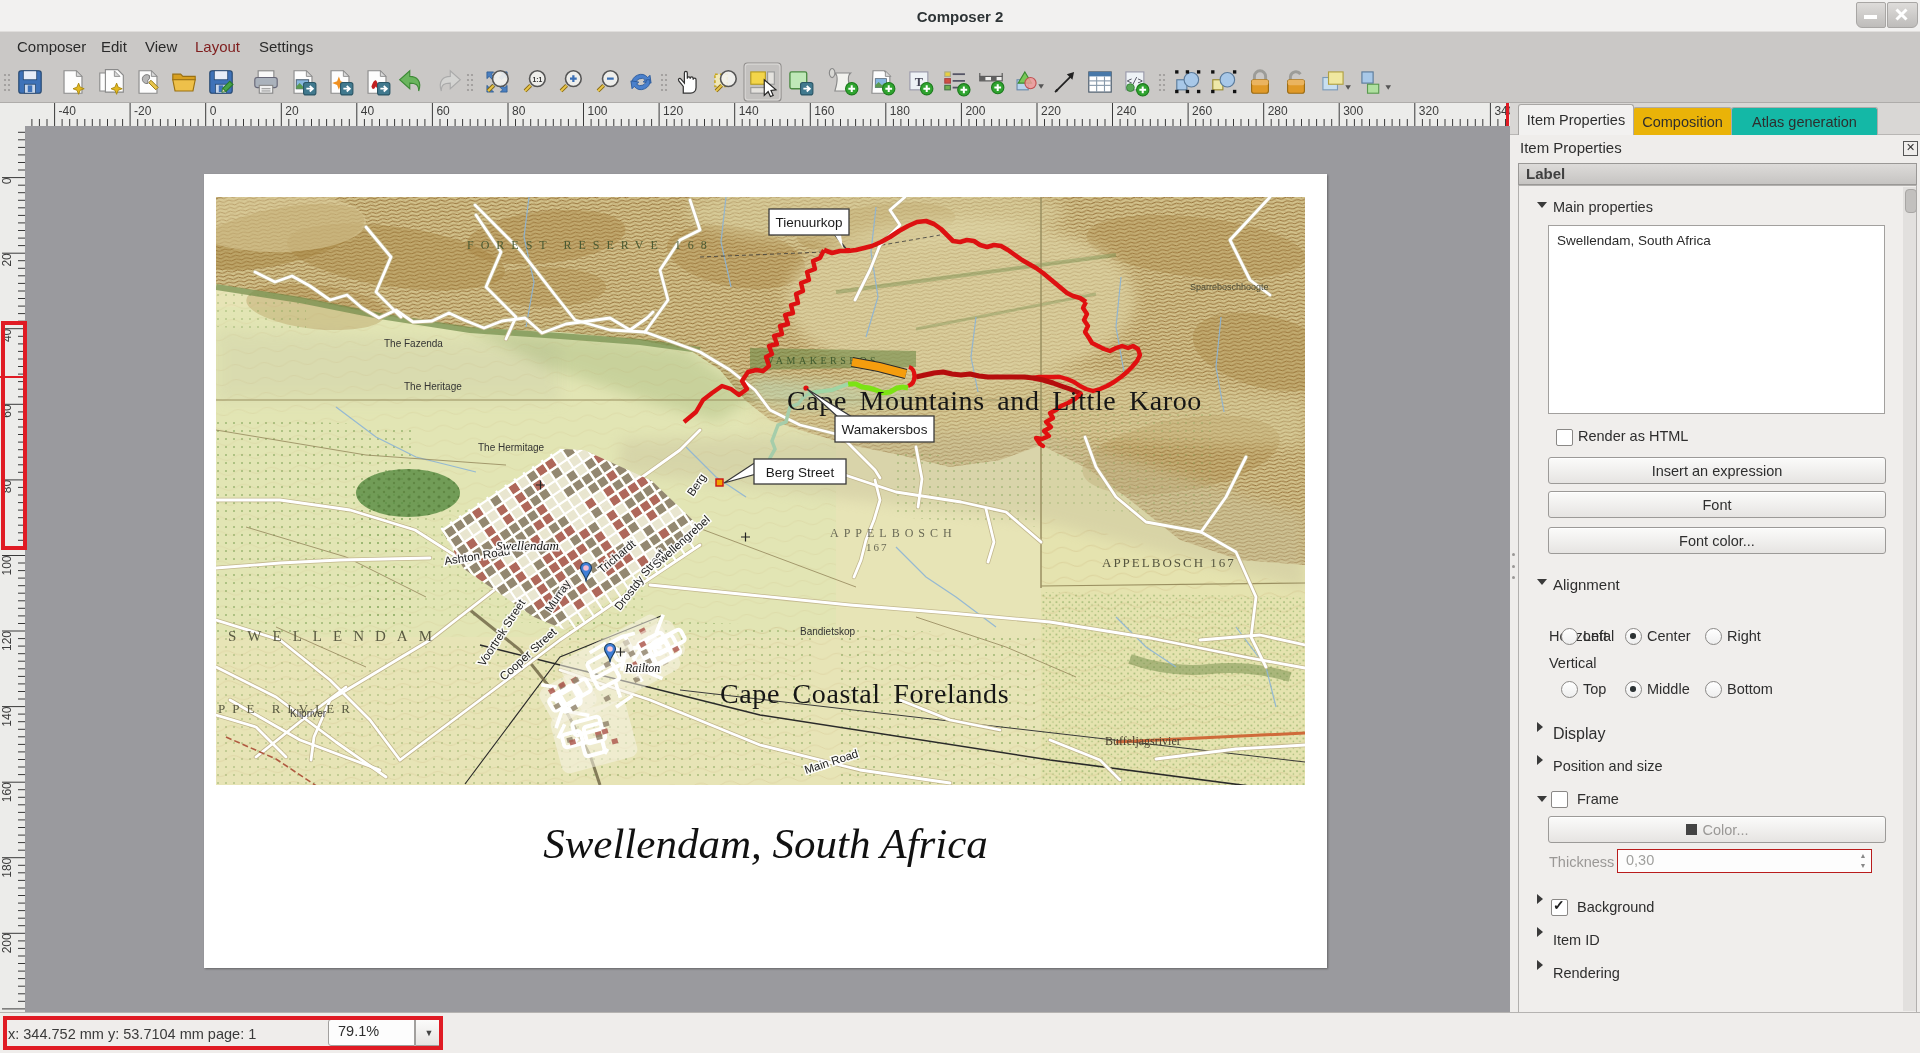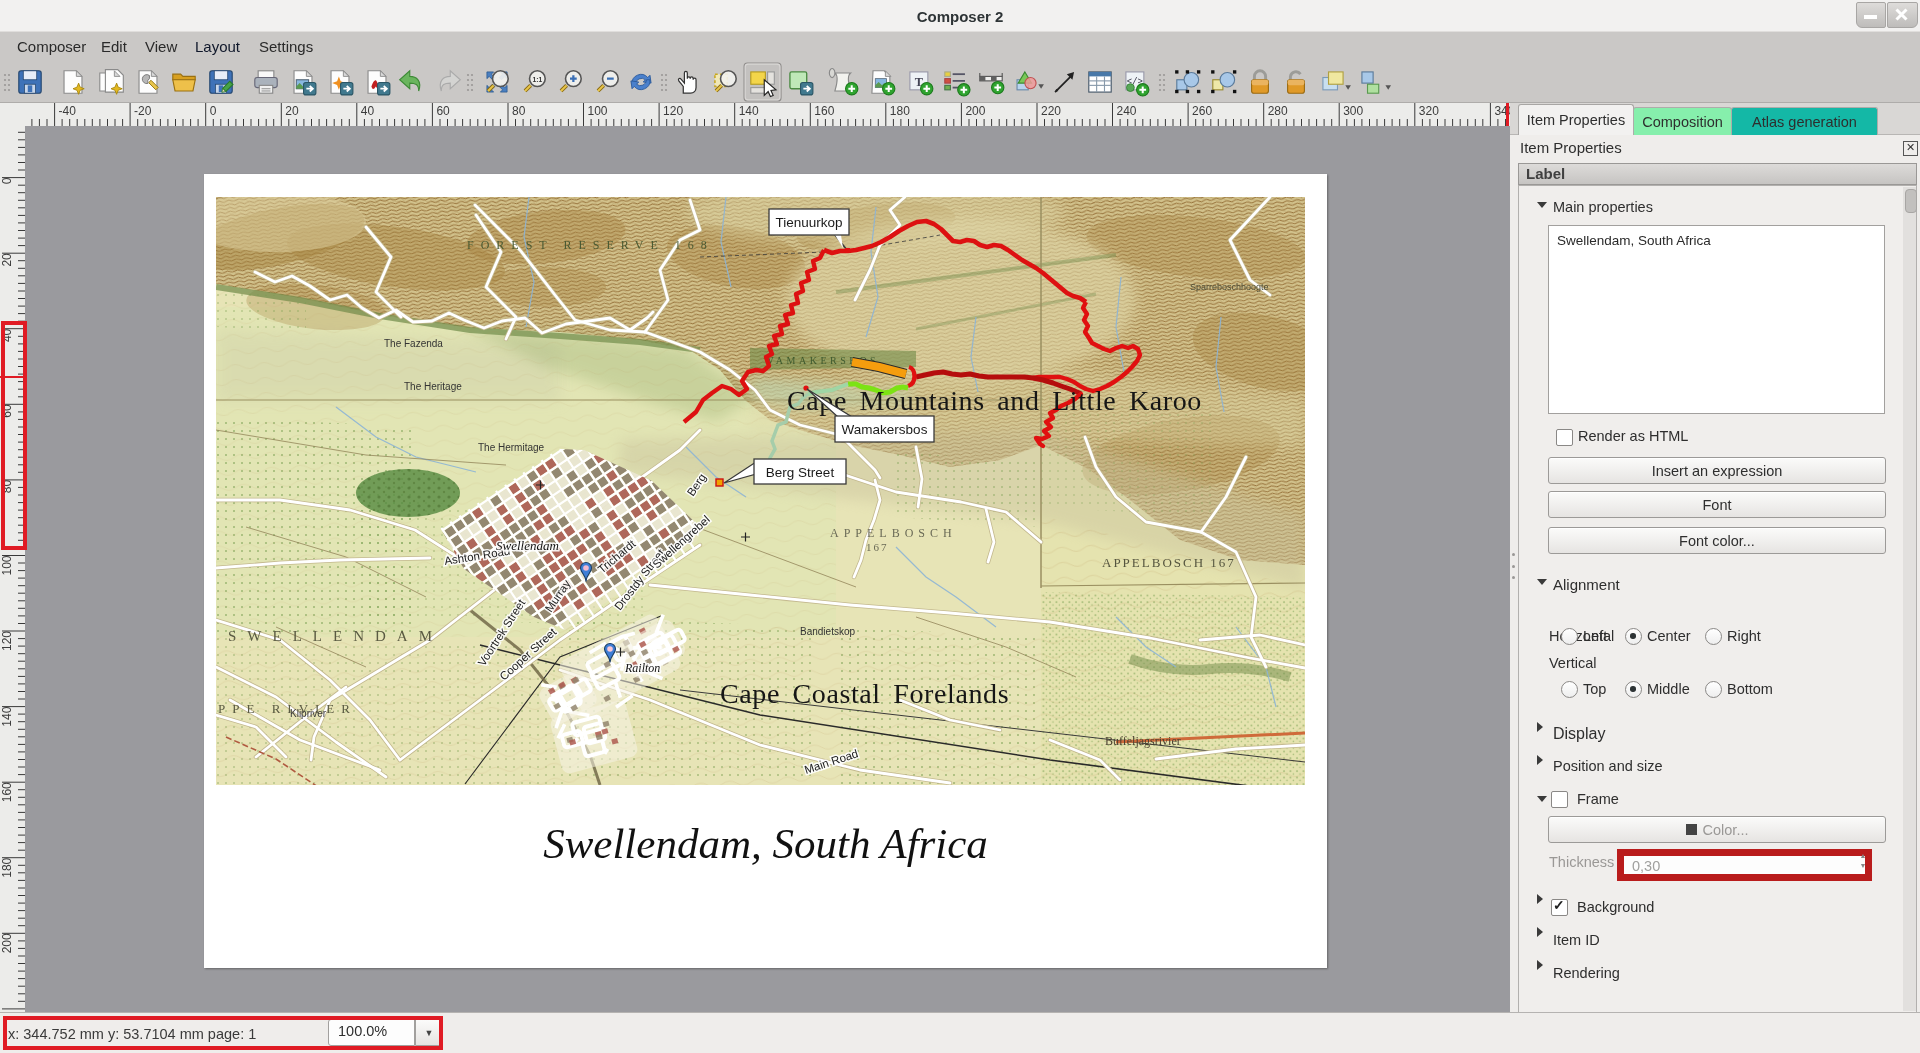--- a/index.html
+++ b/index.html
@@ -10,21 +10,21 @@
 <div style="position:absolute;left:1887px;top:2px;width:31px;height:26px;background:linear-gradient(#dedcda,#bebcba);border:1px solid #a8a6a4;border-radius:2px 2px 6px 2px;box-sizing:border-box"></div>
 <div style="position:absolute;left:1864px;top:15px;width:13px;height:3.5px;background:#ffffff"></div>
 <svg style="position:absolute;left:1894px;top:7px" width="15" height="15">
     <path d="M2.5,2.5 L12.5,12.5 M12.5,2.5 L2.5,12.5" stroke="#ffffff" stroke-width="3"></path>
   </svg>
 
 <div style="position:absolute;left:0;top:31px;width:1920px;height:31px;background:#cac8c6;border-top:1px solid #e0dedc;box-sizing:border-box"></div>
 <div style="position:absolute;left:17px;top:38px;font-size:15px;color:#2a2a2a">Composer</div>
 <div style="position:absolute;left:101px;top:38px;font-size:15px;color:#2a2a2a">Edit</div>
 <div style="position:absolute;left:145px;top:38px;font-size:15px;color:#2a2a2a">View</div>
-<div style="position:absolute;left:195px;top:38px;font-size:15px;color:#0f172a">Layout</div>
+<div style="position:absolute;left:195px;top:38px;font-size:15px;color:#7f1d1d">Layout</div>
 <div style="position:absolute;left:259px;top:38px;font-size:15px;color:#2a2a2a">Settings</div>
 
 <div style="position:absolute;left:0;top:62px;width:1920px;height:41px;background:#cac8c6;border-bottom:1px solid #aeacaa;box-sizing:border-box"></div>
 <svg width="1920" height="42" style="position:absolute;left:0;top:61px" viewBox="0 61 1920 42">
     <circle cx="5" cy="75" r="1.1" fill="#9a9896"></circle>
     <circle cx="9" cy="75" r="1.1" fill="#9a9896"></circle>
     <circle cx="5" cy="80" r="1.1" fill="#9a9896"></circle>
     <circle cx="9" cy="80" r="1.1" fill="#9a9896"></circle>
     <circle cx="5" cy="85" r="1.1" fill="#9a9896"></circle>
     <circle cx="9" cy="85" r="1.1" fill="#9a9896"></circle>
@@ -1335,21 +1335,21 @@
     <text x="668.5" y="237.0" font-size="13.5" text-anchor="middle" fill="#1a1a1a" font-family="Liberation Sans,sans-serif">Wamakersbos</text>
 <path d="M540,265 L508,286 L540,277 Z" fill="#fff" stroke="#3a3a3a" stroke-width="1.2"></path>
     <rect x="538" y="262" width="92" height="25" fill="#fff" stroke="#3a3a3a" stroke-width="1.3"></rect>
     <text x="584.0" y="279.5" font-size="13.5" text-anchor="middle" fill="#1a1a1a" font-family="Liberation Sans,sans-serif">Berg Street</text>
   </svg>
 <div style="position:absolute;left:204px;top:819px;width:1123px;text-align:center;font-family:'Liberation Serif',serif;font-style:italic;font-size:43px;color:#111">Swellendam, South Africa</div>
 
 <div style="position:absolute;left:1510px;top:103px;width:410px;height:909px;background:#efedeb"></div>
 <div style="position:absolute;left:1510px;top:103px;width:410px;height:31px;background:#d9d7d5;border-bottom:1px solid #b8b6b4"></div>
 <div style="position:absolute;left:1518px;top:104px;width:114px;height:30px;background:#f2f1f0;border:1px solid #a8a6a4;border-bottom:none;border-radius:3px 3px 0 0;display:flex;align-items:center;justify-content:center;font-size:14.5px;color:#2e2e2e">Item Properties</div>
-<div style="position:absolute;left:1633px;top:107px;width:97px;height:27px;background:#86efac;border:1px solid #aeacaa;border-bottom:none;border-radius:3px 3px 0 0;display:flex;align-items:center;justify-content:center;font-size:14.5px;color:#2e2e2e">Composition</div>
+<div style="position:absolute;left:1633px;top:107px;width:97px;height:27px;background:#eab308;border:1px solid #aeacaa;border-bottom:none;border-radius:3px 3px 0 0;display:flex;align-items:center;justify-content:center;font-size:14.5px;color:#2e2e2e">Composition</div>
 <div style="position:absolute;left:1731px;top:107px;width:145px;height:27px;background:#14b8a6;border:1px solid #aeacaa;border-bottom:none;border-radius:3px 3px 0 0;display:flex;align-items:center;justify-content:center;font-size:14.5px;color:#2e2e2e">Atlas generation</div>
 <div style="position:absolute;left:1520px;top:139px;font-size:15px;color:#2e2e2e;font-weight:normal;font-style:normal;white-space:nowrap">Item Properties</div>
 <div style="position:absolute;left:1903px;top:141px;width:13px;height:13px;border:1px solid #555;color:#333;font-size:11px;line-height:11px;text-align:center">✕</div>
 <div style="position:absolute;left:1518px;top:163px;width:399px;height:22px;background:linear-gradient(#dddbd9,#c6c4c2);border:1px solid #9a9896;box-sizing:border-box"></div>
 <div style="position:absolute;left:1526px;top:165px;font-size:15px;color:#404040;font-weight:bold;font-style:normal;white-space:nowrap">Label</div>
 <div style="position:absolute;left:1518px;top:185px;width:399px;height:828px;background:#f0eeec;border:1px solid #b2b0ae;box-sizing:border-box"></div>
 <div style="position:absolute;left:1903px;top:187px;width:13px;height:824px;background:#e2e0de"></div>
 <div style="position:absolute;left:1904.5px;top:189px;width:10px;height:22px;background:#c2c0be;border:1px solid #a8a6a4;border-radius:4px"></div>
 <span style="position:absolute;left:1537px;top:202px;width:0;height:0;border-top:6px solid #3a3a3a;border-left:5px solid transparent;border-right:5px solid transparent"></span>
 <div style="position:absolute;left:1553px;top:199px;font-size:14.5px;color:#2e2e2e;font-weight:normal;font-style:normal;white-space:nowrap">Main properties</div>
@@ -1381,38 +1381,38 @@
 <div style="position:absolute;left:1727px;top:681px;font-size:14.5px;color:#2e2e2e;font-weight:normal;font-style:normal;white-space:nowrap">Bottom</div>
 <span style="position:absolute;left:1537px;top:722px;width:0;height:0;border-left:6px solid #3a3a3a;border-top:5px solid transparent;border-bottom:5px solid transparent"></span>
 <div style="position:absolute;left:1553px;top:725px;font-size:16px;color:#2e2e2e;font-weight:normal;font-style:normal;white-space:nowrap">Display</div>
 <span style="position:absolute;left:1537px;top:755px;width:0;height:0;border-left:6px solid #3a3a3a;border-top:5px solid transparent;border-bottom:5px solid transparent"></span>
 <div style="position:absolute;left:1553px;top:758px;font-size:14.5px;color:#2e2e2e;font-weight:normal;font-style:normal;white-space:nowrap">Position and size</div>
 <span style="position:absolute;left:1537px;top:796px;width:0;height:0;border-top:6px solid #3a3a3a;border-left:5px solid transparent;border-right:5px solid transparent"></span>
 <div style="position:absolute;left:1551px;top:791px;width:15px;height:15px;border:1px solid #8a8886;border-radius:2px;background:#fff"></div>
 <div style="position:absolute;left:1577px;top:791px;font-size:14.5px;color:#2e2e2e;font-weight:normal;font-style:normal;white-space:nowrap">Frame</div>
 <div style="position:absolute;left:1548px;top:816px;width:336px;height:25px;border:1px solid #9c9a98;border-radius:3px;background:linear-gradient(#fbfbfa,#e6e4e2);box-shadow:inset 0 1px 0 #fff;display:flex;align-items:center;justify-content:center;font-size:14.5px;color:#9a9896"><span style="display:inline-block;width:11px;height:11px;background:#444;margin-right:6px;vertical-align:-1px"></span>Color...</div>
 <div style="position:absolute;left:1549px;top:854px;font-size:14.5px;color:#9a9896;font-weight:normal;font-style:normal;white-space:nowrap">Thickness</div>
-<div style="position:absolute;left:1617px;top:849px;width:255px;height:32px;background:#fdfdfd;border:7px solid #b91c1c;box-sizing:border-box;font-size:14.5px;color:#a0a09e;padding:2px 0 0 8px">0,30</div>
+<div style="position:absolute;left:1617px;top:849px;width:255px;height:24px;background:#fdfdfd;border:1px solid #b91c1c;box-sizing:border-box;font-size:14.5px;color:#a0a09e;padding:2px 0 0 8px">0,30</div>
 <div style="position:absolute;left:1856px;top:851px;width:14px;height:20px;font-size:7px;color:#888;text-align:center;line-height:10px">▲<br>▼</div>
 <span style="position:absolute;left:1537px;top:894px;width:0;height:0;border-left:6px solid #3a3a3a;border-top:5px solid transparent;border-bottom:5px solid transparent"></span>
 <div style="position:absolute;left:1551px;top:899px;width:15px;height:15px;border:1px solid #8a8886;border-radius:2px;background:#fff">
     <span style="position:absolute;left:1px;top:-3px;font-size:14px;color:#222;font-weight:bold">✓</span>
   </div>
 <div style="position:absolute;left:1577px;top:899px;font-size:14.5px;color:#2e2e2e;font-weight:normal;font-style:normal;white-space:nowrap">Background</div>
 <span style="position:absolute;left:1537px;top:927px;width:0;height:0;border-left:6px solid #3a3a3a;border-top:5px solid transparent;border-bottom:5px solid transparent"></span>
 <div style="position:absolute;left:1553px;top:932px;font-size:14.5px;color:#2e2e2e;font-weight:normal;font-style:normal;white-space:nowrap">Item ID</div>
 <span style="position:absolute;left:1537px;top:960px;width:0;height:0;border-left:6px solid #3a3a3a;border-top:5px solid transparent;border-bottom:5px solid transparent"></span>
 <div style="position:absolute;left:1553px;top:965px;font-size:14.5px;color:#2e2e2e;font-weight:normal;font-style:normal;white-space:nowrap">Rendering</div>
 <div style="position:absolute;left:1512px;top:553px;width:4px;height:26px;display:flex;flex-direction:column;justify-content:space-between">
 <div style="width:3px;height:3px;border-radius:50%;background:#9a9896"></div>
     <div style="width:3px;height:3px;border-radius:50%;background:#9a9896"></div>
     <div style="width:3px;height:3px;border-radius:50%;background:#9a9896"></div>
   </div>
 
 <div style="position:absolute;left:0;top:1012px;width:1920px;height:41px;background:#efedeb;border-top:1px solid #b5b3b1;box-sizing:border-box"></div>
 <div style="position:absolute;left:8px;top:1026px;font-size:14.5px;color:#3a3a3a">x: 344.752 mm y: 53.7104 mm page: 1</div>
-<div style="position:absolute;left:328px;top:1019px;width:87px;height:27px;background:#fdfdfd;border:1px solid #a2a09e;border-radius:3px 0 0 3px;box-sizing:border-box;font-size:14.5px;color:#2e2e2e;padding:3px 0 0 9px">100.0%</div>
+<div style="position:absolute;left:328px;top:1019px;width:87px;height:27px;background:#fdfdfd;border:1px solid #a2a09e;border-radius:3px 0 0 3px;box-sizing:border-box;font-size:14.5px;color:#2e2e2e;padding:3px 0 0 9px">79.1%</div>
 <div style="position:absolute;left:415px;top:1019px;width:28px;height:27px;background:linear-gradient(#fbfbfa,#e6e4e2);border:1px solid #a2a09e;border-radius:0 3px 3px 0;box-sizing:border-box;text-align:center;font-size:9px;color:#444;padding-top:8px">▼</div>
 
 <div style="position:absolute;left:1506px;top:103px;width:3px;height:23px;background:#e01b24"></div>
 <div style="position:absolute;left:0;top:376px;width:25px;height:2px;background:#e01b24"></div>
 
 <div style="position:absolute;left:1px;top:321px;width:26px;height:229px;border:4px solid #e01b24;box-sizing:border-box"></div>
 <div style="position:absolute;left:3px;top:1016px;width:440px;height:34px;border:4px solid #e01b24;box-sizing:border-box"></div>
 </body></html>

